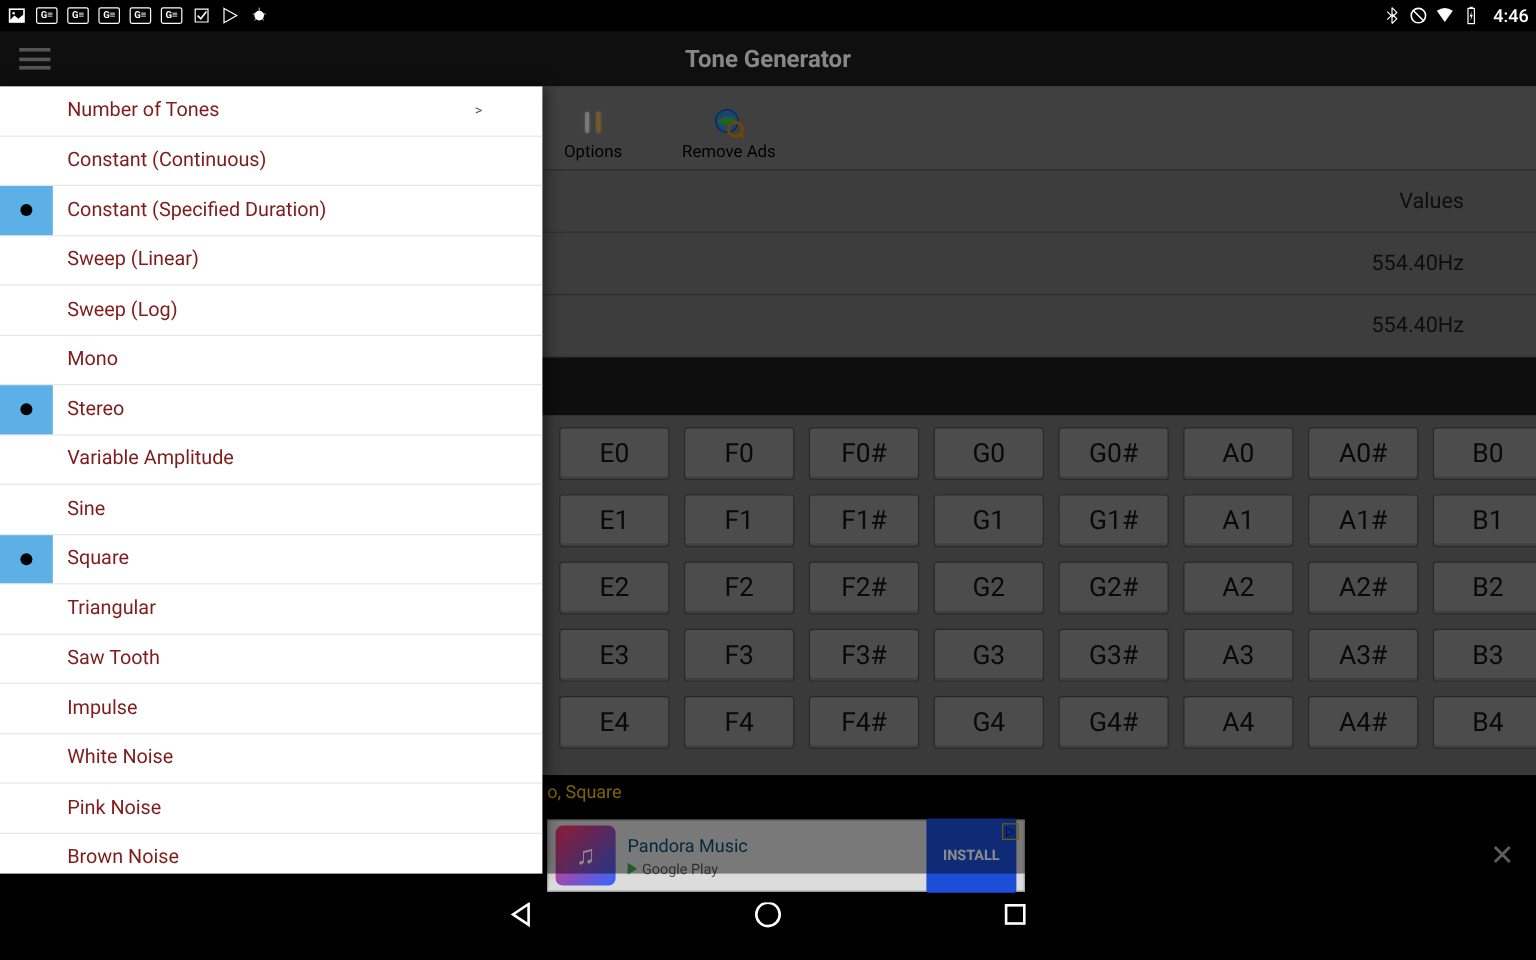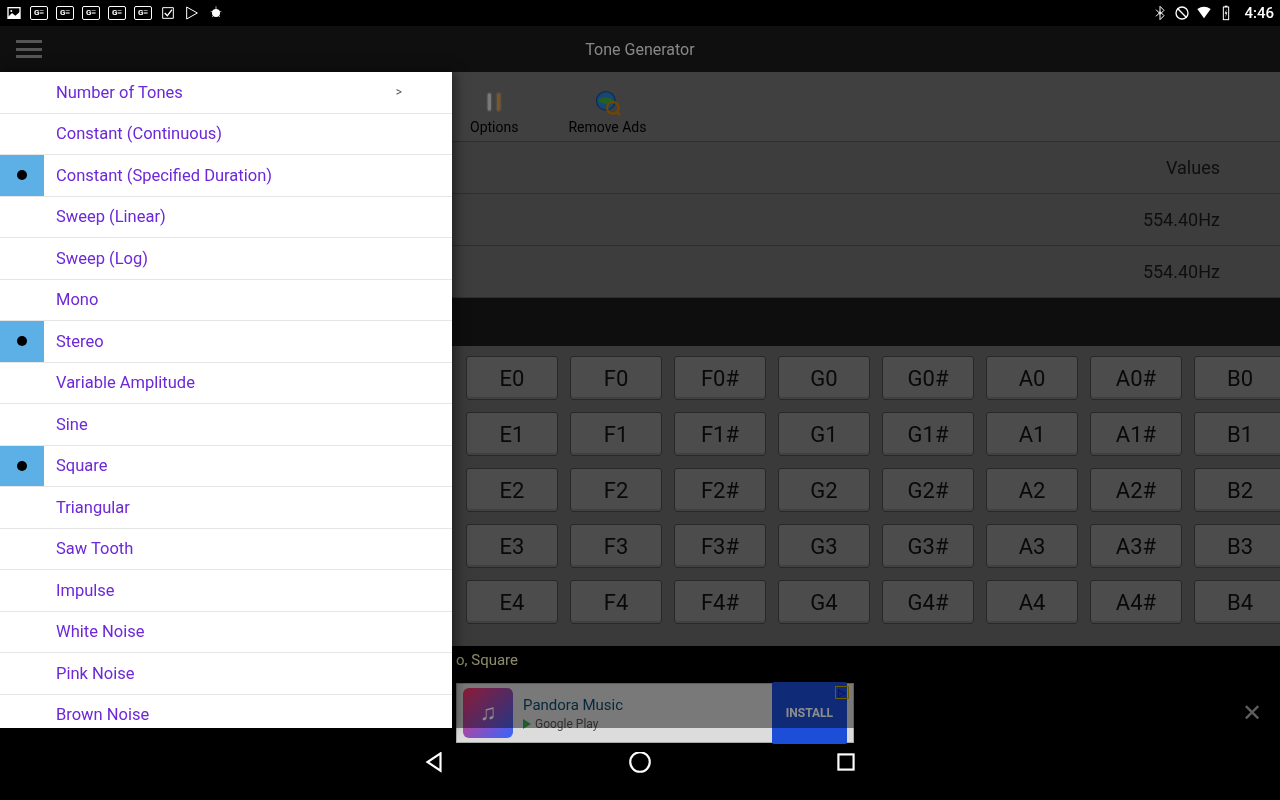--- a/index.html
+++ b/index.html
@@ -10,58 +10,58 @@
   .statusbar .left { display: flex; gap: 8px; align-items: center; }
   .statusbar .right { margin-left: auto; display: flex; gap: 6px; align-items: center; text-align: center; }
   .sb-icon { width: 16px; height: 16px; display: inline-flex; align-items: center; justify-content: center; fill: #fff; color:#fff; }
   .gs-badge { width:18px; height:14px; border:1px solid #fff; border-radius:2px; font-size:8px; line-height:12px; text-align:center; font-weight:bold; }
   .clock { font-size: 15px; font-weight:500; margin-left:4px; }
 
   
   .titlebar { height: 46px; background: #0f0f0f; display:flex; align-items:center; position:relative; }
   .hamburger { width:38px; height:28px; margin-left:10px; display:flex; flex-direction:column; justify-content:space-between; padding:5px 6px; }
   .hamburger span { height:3px; background:#555; }
-  .apptitle { position:absolute; left:50%; transform:translateX(-50%); color:#888; font-size:16px; font-weight:400; }
+  .apptitle { position:absolute; left:50%; transform:translateX(-50%); color:#888; font-size:20px; font-weight:700; }
 
   
   .main { position:relative; height: 656px; background:#1a1a1a; }
   .dim-overlay { position:absolute; inset:0; background: rgba(0,0,0,0.45); z-index:5; pointer-events:none; }
   
   .toolbar-area { height:70px; background:#767676; display:flex; align-items:flex-end; gap:50px; padding:0 20px 6px 470px; font-size:14px; color:#000; border-bottom:1px solid #555;}
   .tool-item { display:flex; flex-direction:column; align-items:center; gap:2px; }
   .tool-icon { width:30px; height:30px; display:flex; align-items:center; justify-content:center; }
   
   .value-section { background:#6f6f6f; }
   .value-row { height:52px; display:flex; align-items:center; justify-content:flex-end; padding-right:60px; color:#1a1a1a; font-size:18px; border-bottom:1px solid #555;}
   .dark-row { height:48px; background:#1a1a1a; }
   
   .key-grid { background:#6a6a6a; padding:10px 10px 0 10px; height:300px; overflow:hidden; }
   .key-row { display:flex; gap:12px; margin-bottom:12px; padding-left:456px; }
   .key-btn { flex: 0 0 92px; height:44px; background:#8a8a8a; border:1px solid #4a4a4a; border-radius:3px; display:flex; align-items:center; justify-content:center; font-size:22px; color:#111; box-shadow: inset 0 -2px 0 rgba(0,0,0,0.15);}
   
-  .status-strip { height:28px; background:#000; color:#fef9c3; font-size:15px; padding-left:456px; display:flex; align-items:center; }
+  .status-strip { height:28px; background:#000; color:#eab308; font-size:15px; padding-left:456px; display:flex; align-items:center; }
   
   .ad-area { height:78px; background:#000; display:flex; align-items:center; }
   .ad-banner { margin-left:456px; width:398px; height:60px; background:#dcdcdc; border:1px solid #aaa; display:flex; align-items:center; padding:4px 6px; position:relative; }
   .ad-icon-box { width:50px; height:50px; background: linear-gradient(135deg,#ff3366,#3366ff); border-radius:6px; display:flex; align-items:center; justify-content:center; color:#fff; font-size:22px;}
   .ad-text { margin-left:10px; flex:1; }
   .ad-text .t1 { font-size:15px; color:#0c4a6e; }
   .ad-text .t2 { font-size:12px; color:#555; display:flex; align-items:center; gap:4px; margin-top:3px;}
   .play-tri { width:0;height:0;border-left:8px solid #34a853;border-top:5px solid transparent;border-bottom:5px solid transparent;}
   .install-btn { background:#1d4ed8; color:#fff; font-size:12px; font-weight:bold; padding:24px 14px; border-radius:2px; }
   .ad-badge { position:absolute; top:2px; right:4px; font-size:10px; color:#009; border:1px solid #ccaa00; padding:0 2px;}
   .ad-close { margin-left:auto; margin-right:18px; color:#aaa; font-size:24px; }
   
   
   .side-menu { position:absolute; top:72px; left:0; width:452px; height:656px; background:#fff; z-index:20; box-shadow:3px 0 12px rgba(0,0,0,0.5); overflow:hidden; }
   .menu-item { height:41.5px; display:flex; align-items:center; border-bottom:1px solid #e6e6e6; position:relative; }
   .menu-check { width:44px; height:100%; display:flex; align-items:center; justify-content:center; }
   .menu-check.sel { background:#5db0e6; }
   .dot { width:10px; height:10px; background:#000; border-radius:50%; }
-  .menu-label { flex:1; padding-left:12px; font-size:16.5px; color:#6d28d9; }
+  .menu-label { flex:1; padding-left:12px; font-size:16.5px; color:#7f1d1d; }
   .menu-item .chev { position:absolute; right:50px; color:#555; font-size:12px;}
   .menu-item.no-check .menu-label { padding-left:56px; }
 
   
   .navbar { height:72px; background:#000; display:flex; align-items:center; justify-content:center; gap:180px; }
   .nav-btn svg { width:26px; height:26px; stroke:#fff; fill:none; stroke-width:2; }
   .nav-btn.home svg { fill:none; }
 </style>
 </head>
 <body>

